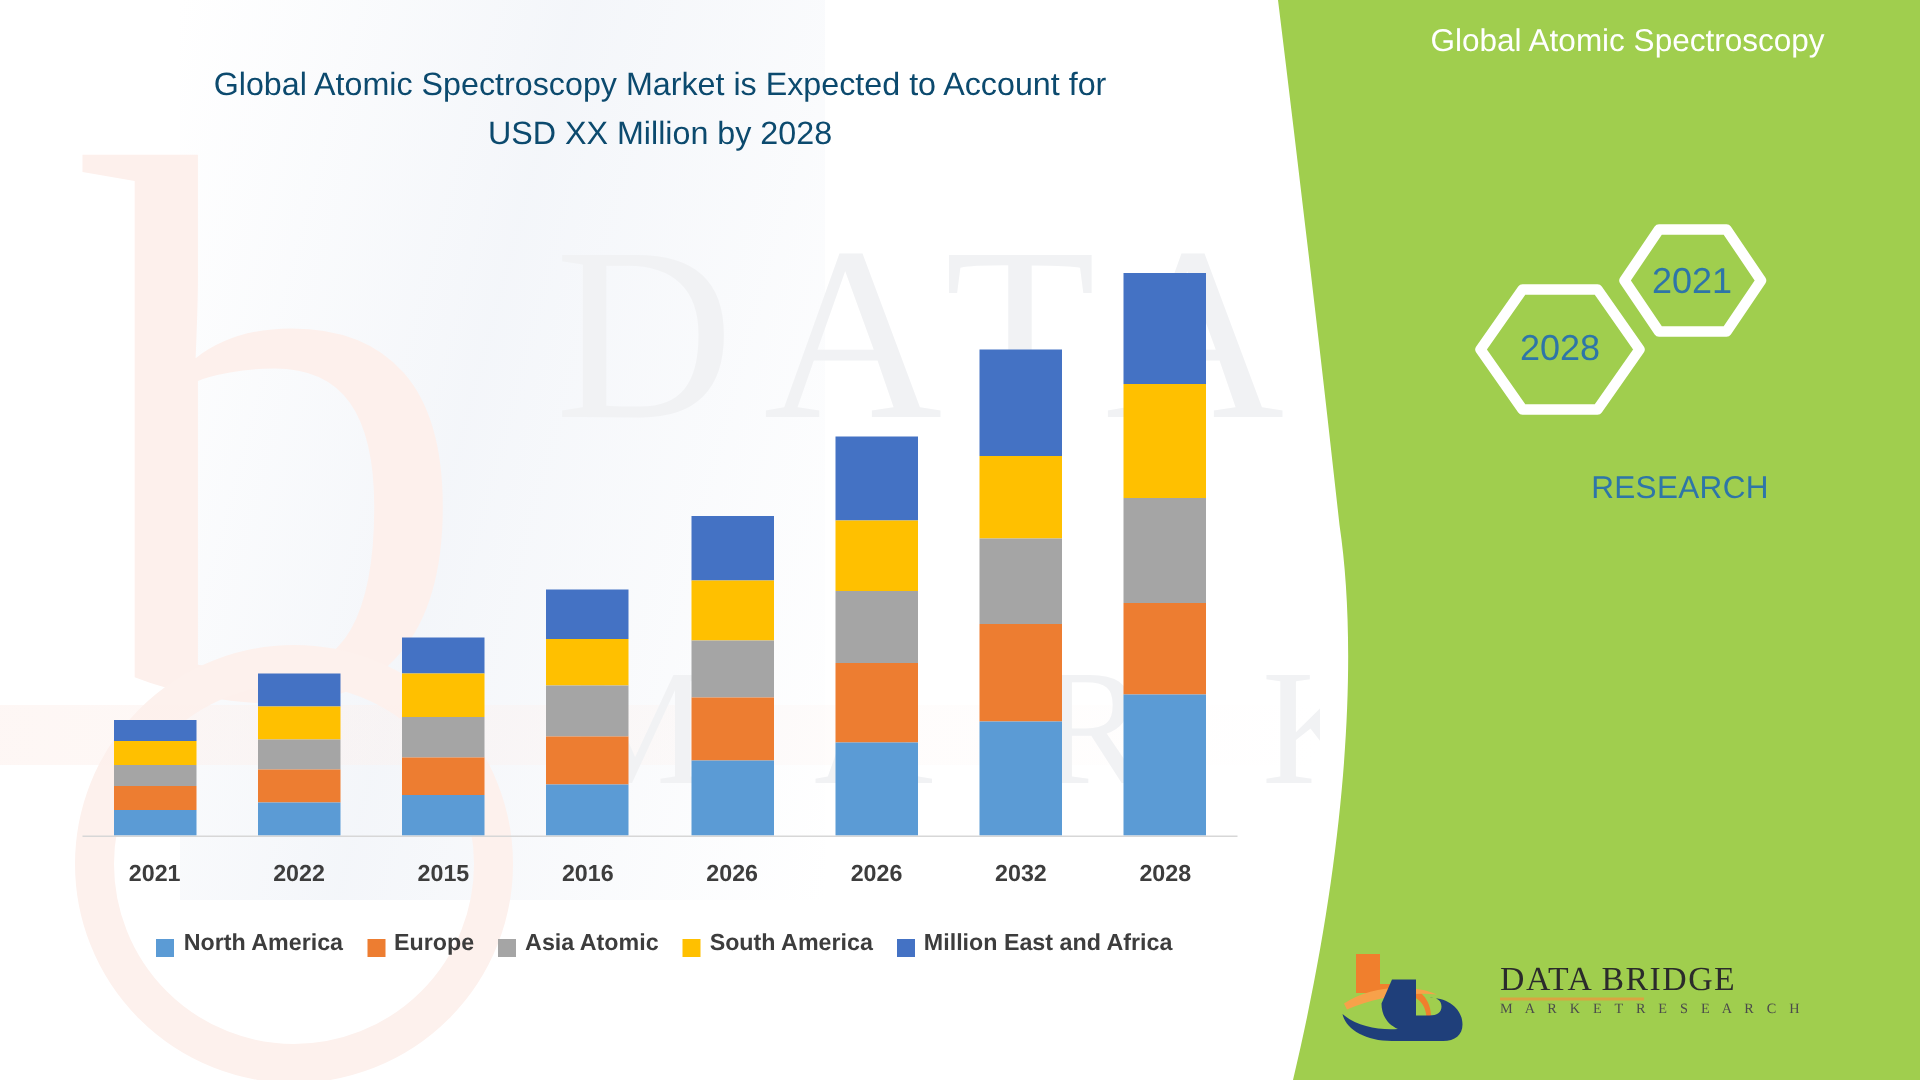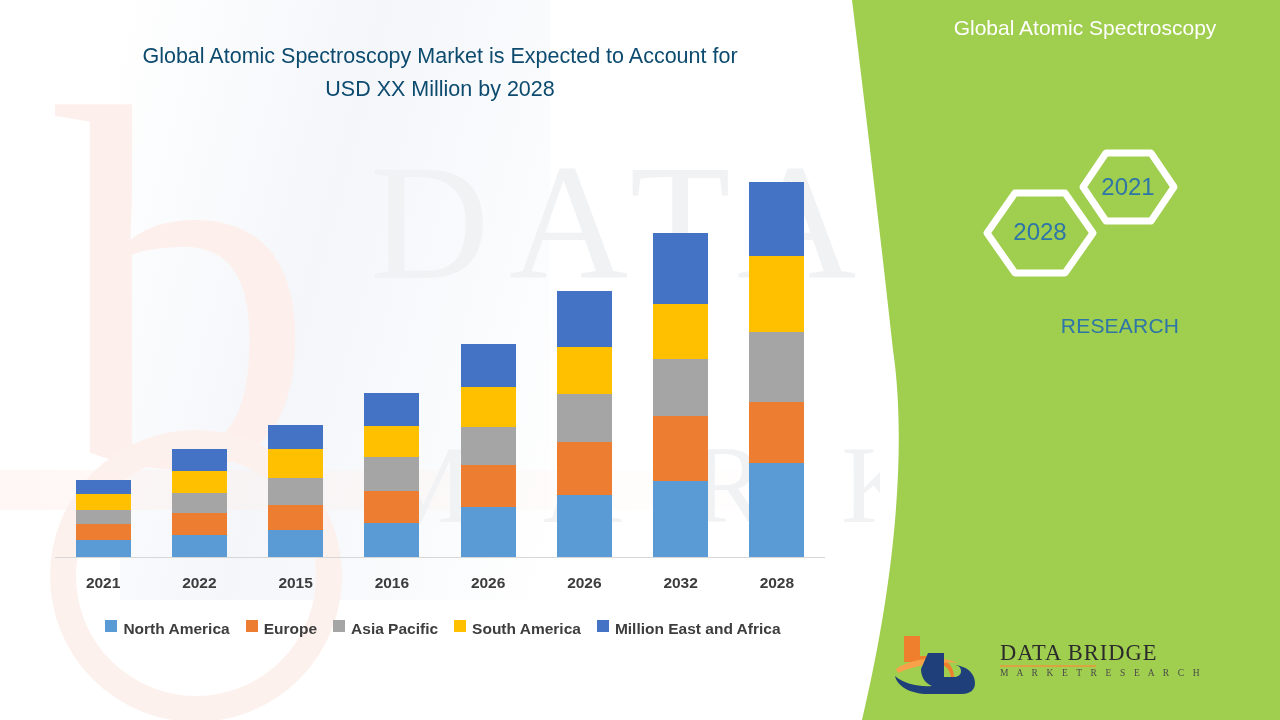--- a/index.html
+++ b/index.html
@@ -66,21 +66,21 @@
   }
   .xlabel{
     width:55px;text-align:center;color:#3d3d3d;
     font-size:15.5px;font-weight:bold;
   }
 
   .legend{
     position:absolute;left:48px;top:616px;width:790px;height:26px;
     display:flex;align-items:center;justify-content:center;gap:16px;
   }
-  .lg{display:flex;align-items:flex-start;gap:6px;}
+  .lg{display:flex;align-items:flex-end;gap:6px;}
   .lg-sw{width:12px;height:12px;display:inline-block;}
   .lg-tx{color:#3d3d3d;font-size:15.5px;font-weight:bold;white-space:nowrap;}
 
   
   .green-panel{
     position:absolute;left:0;top:0;width:1280px;height:720px;
   }
   .gp-title{
     position:absolute;left:900px;top:12px;width:370px;
     text-align:center;color:#ffffff;font-size:21px;line-height:31px;
@@ -199,21 +199,21 @@
       <div class="lg">
         <span class="lg-sw" style="background: rgb(91, 155, 213);"></span>
         <span class="lg-tx">North America</span>
       </div>
       <div class="lg">
         <span class="lg-sw" style="background: rgb(237, 125, 49);"></span>
         <span class="lg-tx">Europe</span>
       </div>
       <div class="lg">
         <span class="lg-sw" style="background: rgb(165, 165, 165);"></span>
-        <span class="lg-tx">Asia Pacific</span>
+        <span class="lg-tx">Asia Atomic</span>
       </div>
       <div class="lg">
         <span class="lg-sw" style="background: rgb(255, 192, 0);"></span>
         <span class="lg-tx">South America</span>
       </div>
       <div class="lg">
         <span class="lg-sw" style="background: rgb(68, 114, 196);"></span>
         <span class="lg-tx">Million East and Africa</span>
       </div>
     </div>

